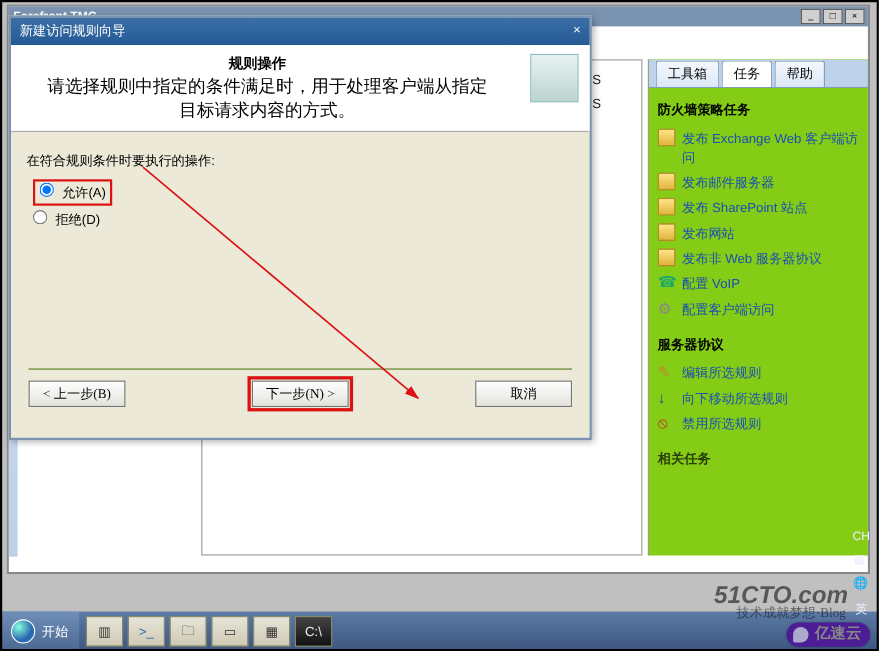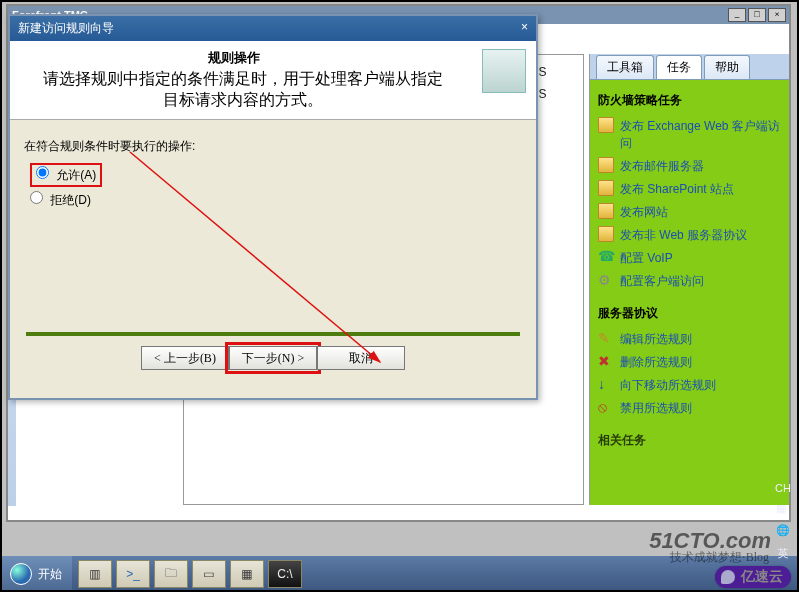--- a/index.html
+++ b/index.html
@@ -108,22 +108,22 @@
     padding:18px 14px; position:relative;
     height: calc(100% - 120px);
   }
   .fieldset-label { font-size:12px; margin-bottom:6px;}
   .radio-group { margin-left:6px;}
   .radio-row { padding:2px 0; font-size:12px;}
   .radio-row input { margin-right:4px;}
   .highlight-red { border:2px solid #d11; padding:1px 4px; display:inline-block;}
   .btn-row {
     position:absolute; bottom:12px; right:16px; left:16px;
-    display:flex; justify-content:center; gap:0;
-    border-top:4px solid #4d7c0f; padding-top:10px;
+    display:flex; justify-content:space-between; gap:0;
+    border-top:1px solid #4d7c0f; padding-top:10px;
   }
   .wbtn {
     min-width:88px; height:24px;
     background:linear-gradient(#fefefe,#e3e3dd);
     border:1px solid #777; font-size:12px; cursor:pointer;
     font-family:SimSun,Tahoma;
   }
   .wbtn.hl { outline:3px solid #d11; outline-offset:1px;}
   
   .arrow-svg { position:absolute; left:0; top:0; width:540px; height:400px; pointer-events:none; z-index:60;}
@@ -204,21 +204,20 @@
         <li><span class="ic ic-folder"></span><span class="lk">发布 SharePoint 站点</span></li>
         <li><span class="ic ic-folder"></span><span class="lk">发布网站</span></li>
         <li><span class="ic ic-folder"></span><span class="lk">发布非 Web 服务器协议</span></li>
         <li><span class="ic ic-phone"></span><span class="lk">配置 VoIP</span></li>
         <li><span class="ic ic-gear"></span><span class="lk">配置客户端访问</span></li>
       </ul>
 
       <div class="section-title">服务器协议</div>
       <ul class="task-list">
         <li><span class="ic ic-edit"></span><span class="lk">编辑所选规则</span></li>
-        <li><span class="ic ic-del"></span><span class="lk">删除所选规则</span></li>
         <li><span class="ic ic-down"></span><span class="lk">向下移动所选规则</span></li>
         <li><span class="ic ic-deny"></span><span class="lk">禁用所选规则</span></li>
       </ul>
       <div class="section-title" style="opacity:.7">相关任务</div>
     </div>
 
     <div class="content-area">
       <div class="content-inner">
         <div class="content-row">P, HTTPS</div>
         <div class="content-row">P, HTTPS</div>

